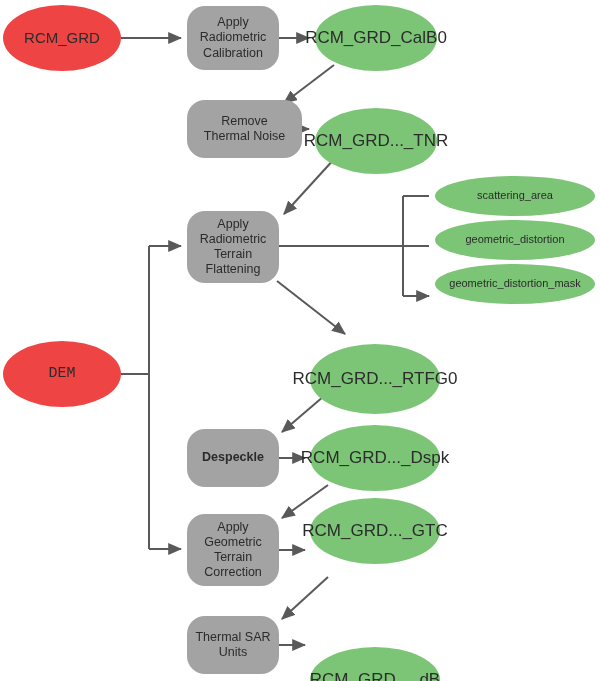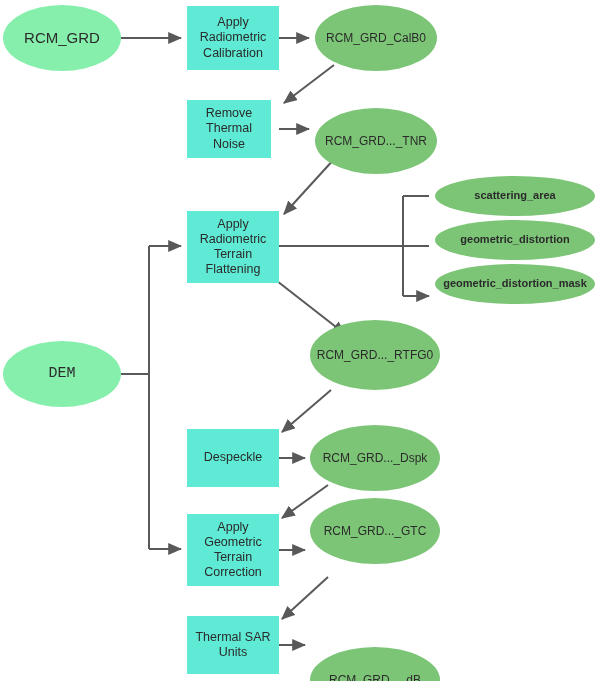--- a/index.html
+++ b/index.html
@@ -32,37 +32,36 @@
     align-items: center;
     justify-content: center;
     text-align: center;
     box-sizing: border-box;
     color: #2b2b2b;
     line-height: 1.22;
     white-space: pre-line;
     padding: 2px 4px;
   }
   .node-input {
-    background: #86efac;
+    background: #ef4444;
     border-radius: 50%;
     font-size: 15px;
   }
   .node-process {
-    background: #5eead4;
-    border-radius: 0;
+    background: #a3a3a3;
+    border-radius: 18px;
     font-size: 12.5px;
   }
   .node-output {
     background: #7cc576;
     border-radius: 50%;
-    font-size: 12px;
+    font-size: 17px;
   }
   .node-output.wide {
     font-size: 11px;
-    font-weight: bold;
   }
 </style>
 </head>
 <body>
 
 <div id="diagram-root">
 
   <svg id="edge-layer" viewBox="0 0 600 681" width="600" height="681" xmlns="http://www.w3.org/2000/svg">
     <defs>
       <marker id="arrowhead" markerWidth="7" markerHeight="6" refX="6.4" refY="3" orient="auto" markerUnits="strokeWidth">
@@ -87,37 +86,37 @@
         <path d="M 279 645 L 305 645" fill="none" stroke="#595959" stroke-width="2" stroke-linecap="butt" marker-end="url(#arrowhead)"></path>
       </g>
   </svg>
 
   <div id="node-group">
       <div class="node node-input" style="left: 3px; top: 5px; width: 118px; height: 66px;">RCM_GRD</div>
       <div class="node node-input" style="left: 3px; top: 341px; width: 118px; height: 66px; font-family: Liberation Mono, monospace;">DEM</div>
       <div class="node node-process" style="left: 187px; top: 6px; width: 92px; height: 64px;">Apply
 Radiometric
 Calibration</div>
-      <div class="node node-process" style="left: 187px; top: 100px; width: 84px; height: 58px;">Remove
+      <div class="node node-process" style="left: 187px; top: 100px; width: 115px; height: 58px;">Remove
 Thermal Noise</div>
       <div class="node node-process" style="left: 187px; top: 211px; width: 92px; height: 72px;">Apply
 Radiometric
 Terrain
 Flattening</div>
-      <div class="node node-process" style="left: 187px; top: 429px; width: 92px; height: 58px;">Despeckle</div>
+      <div class="node node-process" style="left: 187px; top: 429px; width: 92px; height: 58px; font-weight: bold;">Despeckle</div>
       <div class="node node-process" style="left: 187px; top: 514px; width: 92px; height: 72px;">Apply
 Geometric
 Terrain
 Correction</div>
       <div class="node node-process" style="left: 187px; top: 616px; width: 92px; height: 58px;">Thermal SAR
 Units</div>
       <div class="node node-output" style="left: 315px; top: 5px; width: 122px; height: 66px;">RCM_GRD_CalB0</div>
       <div class="node node-output" style="left: 315px; top: 108px; width: 122px; height: 66px;">RCM_GRD..._TNR</div>
       <div class="node node-output wide" style="left: 435px; top: 176px; width: 160px; height: 40px;">scattering_area</div>
       <div class="node node-output wide" style="left: 435px; top: 220px; width: 160px; height: 40px;">geometric_distortion</div>
       <div class="node node-output wide" style="left: 435px; top: 264px; width: 160px; height: 40px;">geometric_distortion_mask</div>
-      <div class="node node-output" style="left: 310px; top: 320px; width: 130px; height: 70px;">RCM_GRD..._RTFG0</div>
+      <div class="node node-output" style="left: 310px; top: 344px; width: 130px; height: 70px;">RCM_GRD..._RTFG0</div>
       <div class="node node-output" style="left: 310px; top: 425px; width: 130px; height: 66px; text-align: center;">RCM_GRD..._Dspk</div>
       <div class="node node-output" style="left: 310px; top: 498px; width: 130px; height: 66px;">RCM_GRD..._GTC</div>
       <div class="node node-output" style="left: 310px; top: 647px; width: 130px; height: 66px;">RCM_GRD..._dB</div>
     </div>
 
 </div>
 
 </body></html>

